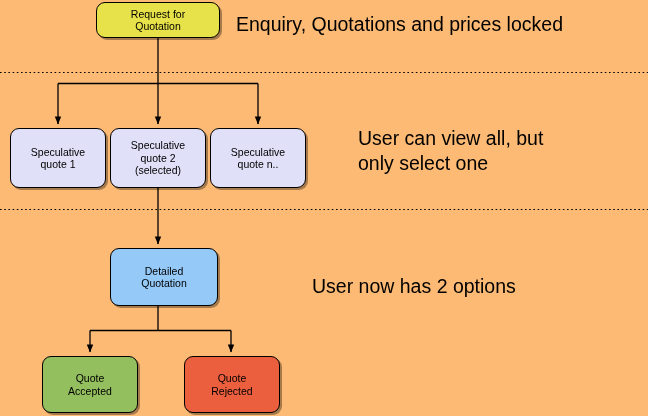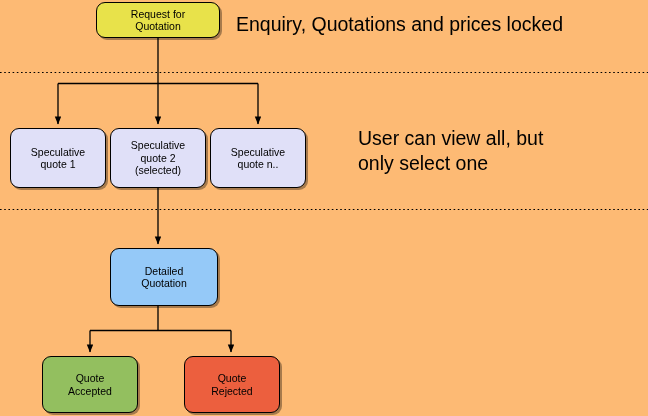--- a/index.html
+++ b/index.html
@@ -137,14 +137,15 @@
 
   <div class="node node-accepted">Quote
 Accepted</div>
   <div class="node node-rejected">Quote
 Rejected</div>
 
 
   <div class="caption cap1">Enquiry, Quotations and prices locked</div>
   <div class="caption cap2">User can view all, but
 only select one</div>
+  <div class="caption cap3">User now has 2 options</div>
 
 </div>
 
 </body></html>

